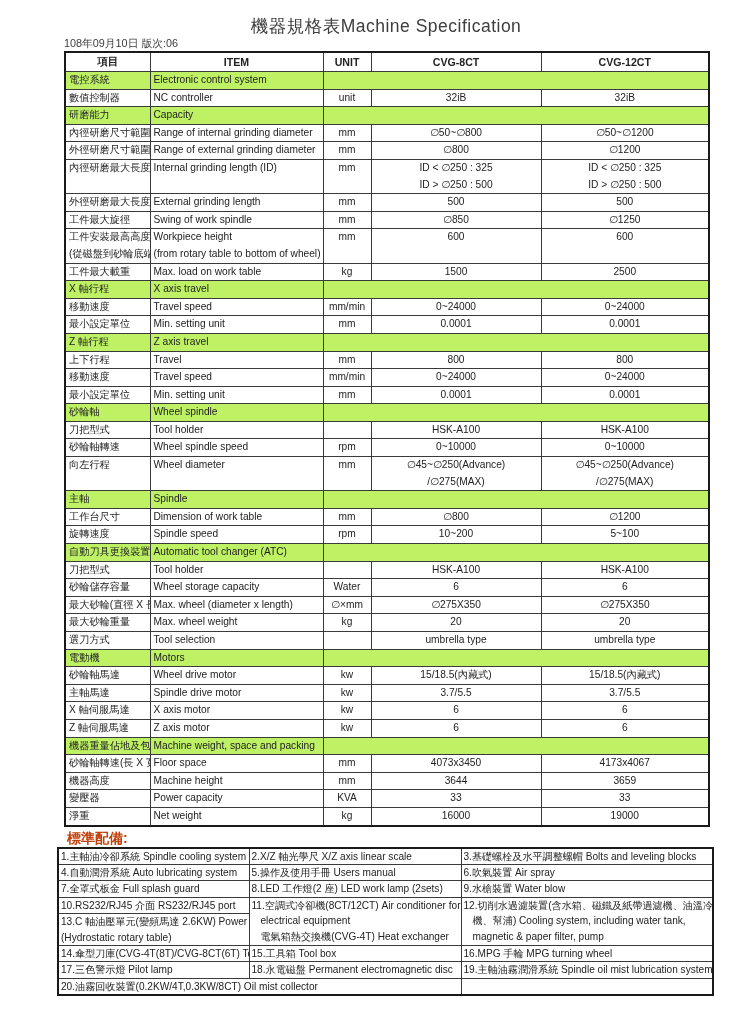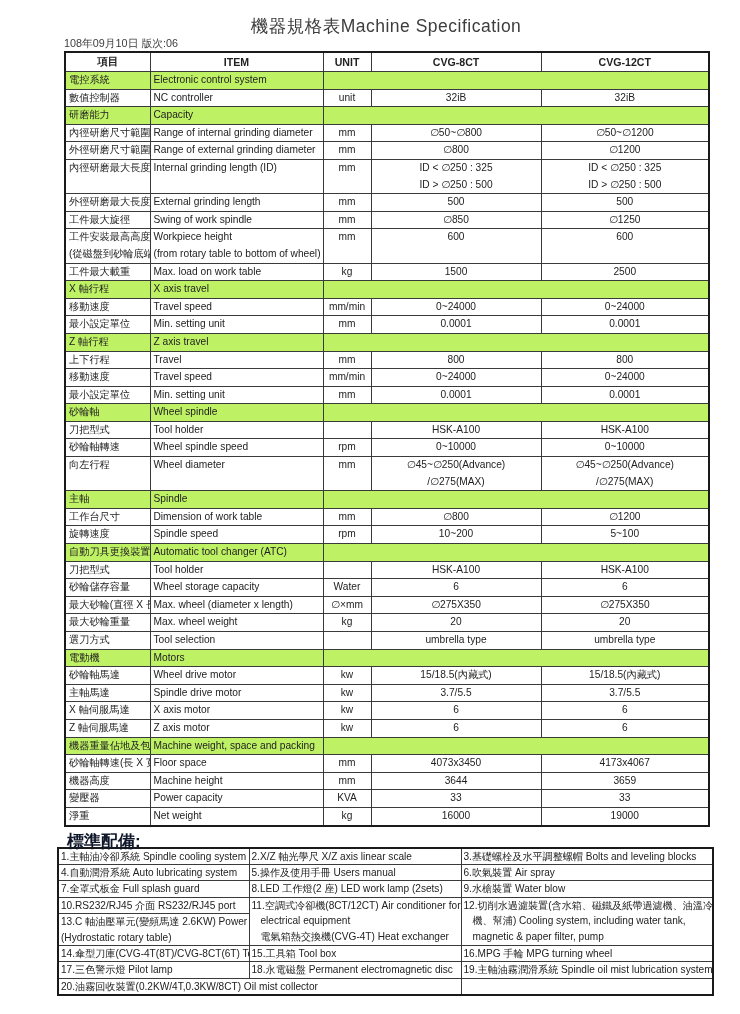--- a/index.html
+++ b/index.html
@@ -25,21 +25,21 @@
   .spec{border:2px solid #1a1a1a;}
   .spec tr{height:17.5px;padding-left:14px;}
   .spec tr.h th{height:18px;font-weight:bold;text-align:center;font-size:10.6px;vertical-align:middle;padding:0;}
   .spec td div{line-height:16.6px;}
   .spec td.c3,.spec td.c4,.spec td.c5{text-align:center;}
   .spec td.c1,.spec td.c2{text-align:left;}
   .spec td{line-height:16.6px;}
   tr.sec td{background:#bef264;}
   .l2:empty{display:none;}
   .acc-head{
-    font-size:17px;font-weight:bold;color:#0f172a;
+    font-size:14px;font-weight:bold;color:#c2410c;
     margin:3px 0 2px 67px;height:15px;
   }
   .acc{width:655px;margin-left:57px;border:2px solid #1a1a1a;}
   .acc td{
     border:1px solid #3a3a3a;font-size:10.1px;line-height:15.4px;
     padding:0 2px;vertical-align:top;text-align:left;overflow:hidden;white-space:nowrap;
   }
   .acc tr{height:16px;}
   .ind{padding-left:9px;}
 </style>

